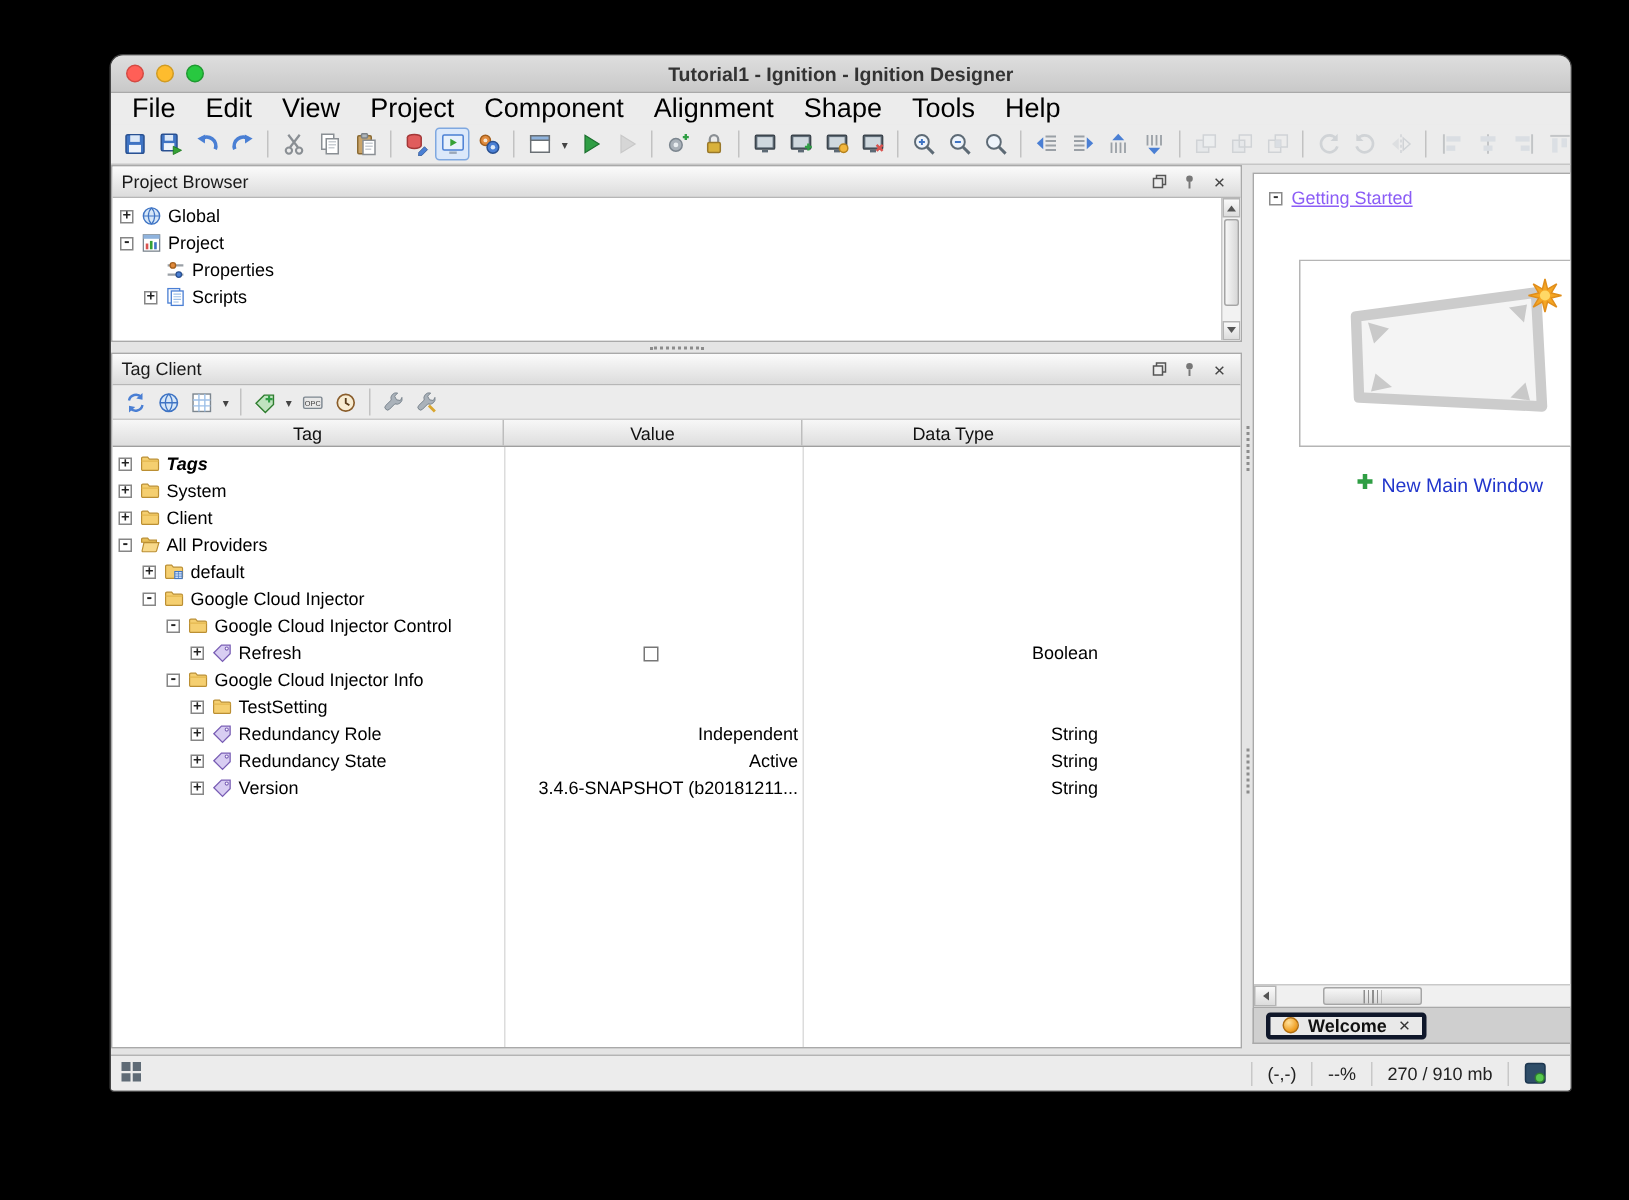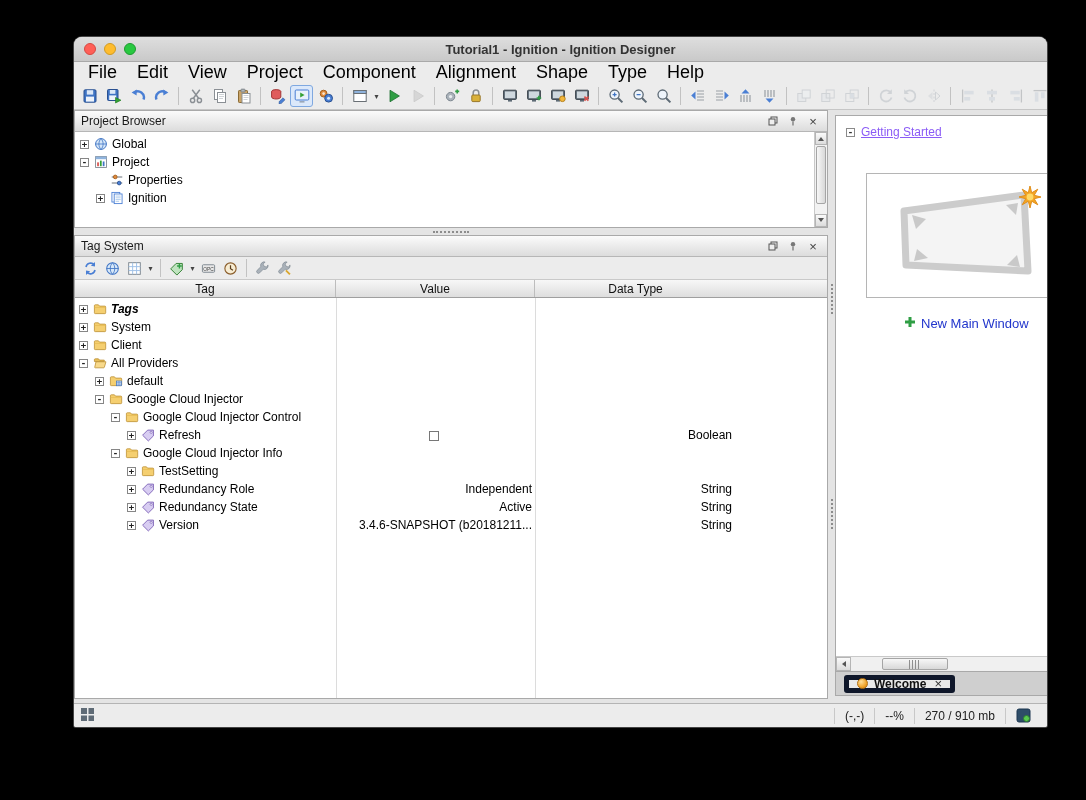--- a/index.html
+++ b/index.html
@@ -107,21 +107,21 @@
   .hscroll { position:absolute; left:0; right:0; bottom:0; height:15px; background:#f0f0f0; border-top:1px solid #c9c9c9; }
   .harr { position:absolute; top:0; bottom:0; width:15px; background:linear-gradient(#fafafa,#dcdcdc); border:1px solid #b5b5b5; display:flex; align-items:center; justify-content:center; }
   .harr.left { left:0; } .harr.right { right:0; }
   .hthumb { position:absolute; left:46px; width:66px; top:1px; bottom:1px;
             background:linear-gradient(#f7f7f7,#d8d8d8); border:1px solid #a5a5a5; border-radius:2px;
             display:flex; align-items:center; justify-content:center; }
   .hgripdots { width:12px; height:9px; background:repeating-linear-gradient(90deg,#8f8f8f 0 1px,transparent 1px 3px); }
 
   .tabstrip { height:24px; flex:none; background:#cfcfcf; border:1px solid #a9a9a9; border-top:none;
               display:flex; align-items:center; padding-left:8px; }
-  .tab { display:flex; align-items:center; gap:6px; background:#e9e9e9; border:5px solid #0f172a;
+  .tab { display:flex; align-items:center; gap:6px; background:#e9e9e9; border:3px solid #0f172a;
          border-radius:3px; padding:2px 8px; height:18px; }
   .ball { width:11px; height:11px; border-radius:50%; flex:none;
           background:radial-gradient(circle at 35% 30%, #ffe09a, #f0a024 65%, #c87d12); border:1px solid #b06e10; }
   .tabname { font-size:12px; font-weight:bold; color:#111; }
   .tabclose { font-size:13px; color:#333; margin-left:2px; }
 
   .toolstrip { width:27px; flex:none; background:#f7f7f7; border-left:1px solid #b3b3b3;
                display:flex; flex-direction:column; align-items:center; padding-top:8px; gap:3px; }
   .pcell { width:21px; height:21px; display:flex; align-items:center; justify-content:center; border-radius:3px; }
   .pcell svg { width:16px; height:16px; }
@@ -148,21 +148,21 @@
     </div>
 
     <div class="menubar">
         <span class="menu-item">File</span>
         <span class="menu-item">Edit</span>
         <span class="menu-item">View</span>
         <span class="menu-item">Project</span>
         <span class="menu-item">Component</span>
         <span class="menu-item">Alignment</span>
         <span class="menu-item">Shape</span>
-        <span class="menu-item">Type</span>
+        <span class="menu-item">Tools</span>
         <span class="menu-item">Help</span>
       </div>
 
     <div class="toolbar">
         <div class="ticell">
           <svg viewBox="0 0 16 16" width="16" height="16">
             <rect x="2" y="1.8" width="12" height="12.4" rx="1.2" fill="#3f74c4" stroke="#2a5191"></rect>
             <rect x="4.8" y="2.2" width="6.4" height="4.4" fill="#dce8f7"></rect>
             <rect x="4" y="8.6" width="8" height="5" fill="#eef3fa"></rect>
           </svg>
@@ -478,41 +478,41 @@
               <div class="trow">
                 <span class="ind" style="width:18px"></span>
                 <span class="exp">+</span>
                 <span class="ticon">
                   <svg viewBox="0 0 16 16" width="16" height="16">
                     <rect x="2.2" y="1.6" width="9" height="11" fill="#fff" stroke="#4a7fd4"></rect>
                     <rect x="4.8" y="3.4" width="9" height="11" fill="#fff" stroke="#4a7fd4"></rect>
                     <path d="M6.4 5.8 h5.8 M6.4 7.8 h5.8 M6.4 9.8 h5.8 M6.4 11.8 h4" stroke="#9ec0e8" stroke-width="0.9"></path>
                   </svg>
                 </span>
-                <span class="tlabel">Ignition</span>
+                <span class="tlabel">Scripts</span>
               </div>
               <div class="vscroll">
               <div class="sarr up">
                   <div class="tri-up"></div>
                 </div>
               <div class="vthumb"></div>
               <div class="sarr down">
                   <div class="tri-down"></div>
                 </div>
             </div>
           </div>
         </div>
 
         <div class="hsplit">
             <div class="hgrip"></div>
           </div>
 
         <div class="panel tag-panel">
           <div class="phead">
-            <span>Tag System</span>
+            <span>Tag Client</span>
             <span class="sp"></span>
             <span class="pbtn">
               <svg width="10" height="10" viewBox="0 0 10 10">
                   <rect x="3" y="1" width="6" height="6" fill="none" stroke="#555"></rect>
                   <rect x="1" y="3" width="6" height="6" fill="#eee" stroke="#555"></rect>
                 </svg>
             </span>
             <span class="pbtn">
               <svg width="10" height="10" viewBox="0 0 10 10">
                   <circle cx="5" cy="3.2" r="2.2" fill="#777"></circle>

